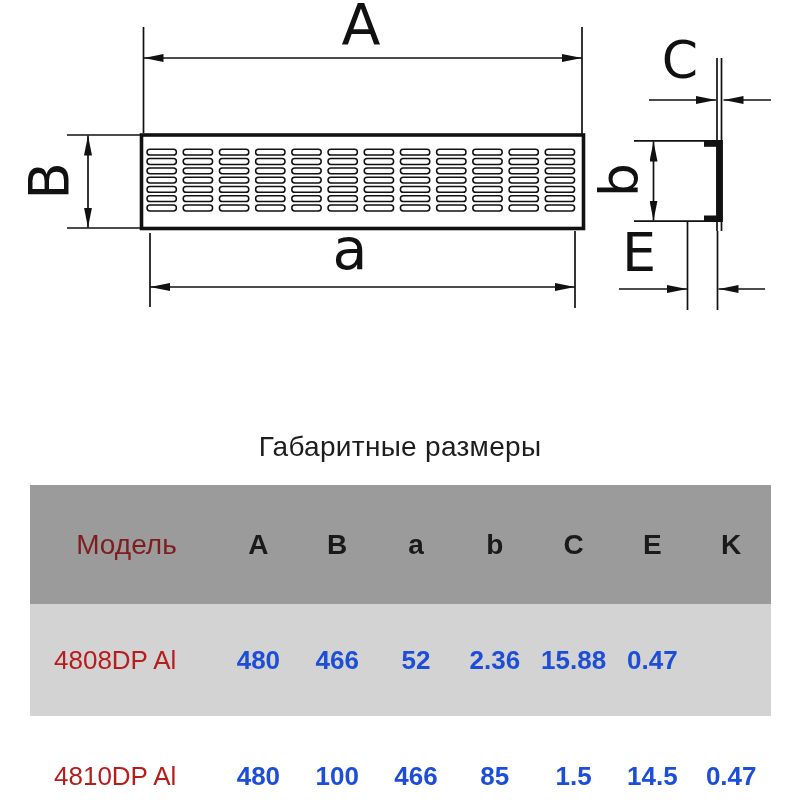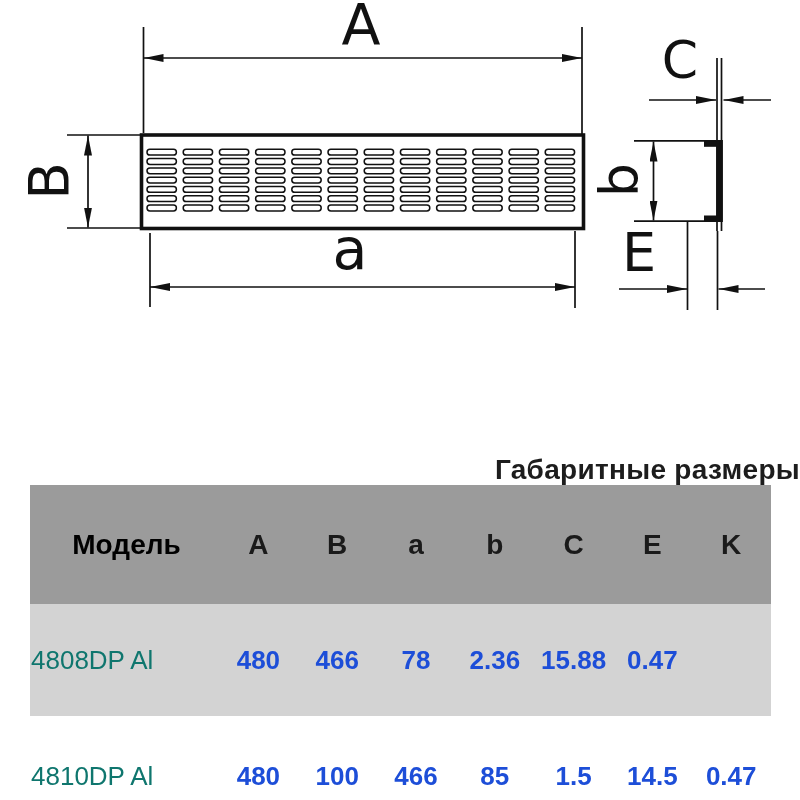--- a/index.html
+++ b/index.html
@@ -19,38 +19,38 @@
   
   svg.drawing{position:absolute;top:0;left:0;}
   .ln{stroke:var(--line);stroke-width:1.7;fill:none;}
   .frame{stroke:var(--line);stroke-width:3.6;fill:#fff;}
   .solid{fill:var(--line);stroke:none;}
   .slot{fill:#fff;stroke:var(--line);stroke-width:1.5;}
   .dimtext{font-family:"DejaVu Sans",sans-serif;fill:var(--line);}
 
   
   .table-title{
-    position:absolute;top:454px;left:0;width:800px;
-    text-align:right;font-size:28px;font-weight:bold;color:#1d1d1d;
+    position:absolute;top:431px;left:0;width:800px;
+    text-align:center;font-size:28px;font-weight:normal;color:#1d1d1d;
     letter-spacing:0.3px;
   }
 
   
   .dim-table{position:absolute;top:485px;left:30px;width:741px;}
   .tr{display:grid;grid-template-columns:189px repeat(7,78.8px);}
   .tr.head{background:var(--header-bg);height:119px;}
   .tr.alt{background:var(--row-alt-bg);height:112px;}
   .tr.plain{background:var(--row-bg);height:120px;}
   .cell{
     display:flex;align-items:center;justify-content:center;
     font-size:26px;font-weight:bold;color:#1d4ed8;
   }
   .tr.head .cell{font-size:28px;color:#1a1a1a;}
-  .cell.model{justify-content:flex-start;padding-left:1px;font-weight:normal;color:#0f766e;}
-  .tr.head .cell.model{justify-content:center;padding-left:4px;font-weight:bold;color:#000000;}
+  .cell.model{justify-content:flex-start;padding-left:24px;font-weight:normal;color:#b91c1c;}
+  .tr.head .cell.model{justify-content:center;padding-left:4px;font-weight:normal;color:#7f1d1d;}
 </style>
 </head>
 <body>
 
 <div class="page">
 
   <svg class="drawing" width="800" height="425" viewBox="0 0 800 425">
     <defs>
       <marker id="arr" viewBox="0 0 20 8" refX="20" refY="4" markerWidth="20" markerHeight="8" markerUnits="userSpaceOnUse" orient="auto-start-reverse">
         <path d="M0,0 L20,4 L0,8 Z" fill="#111111"></path>
@@ -201,21 +201,21 @@
       <div class="cell">b</div>
       <div class="cell">C</div>
       <div class="cell">E</div>
       <div class="cell">K</div>
     </div>
 
     <div class="tr alt">
       <div class="cell model">4808DP Al</div>
       <div class="cell">480</div>
       <div class="cell">466</div>
-      <div class="cell">78</div>
+      <div class="cell">52</div>
       <div class="cell">2.36</div>
       <div class="cell">15.88</div>
       <div class="cell">0.47</div>
     </div>
 
     <div class="tr plain">
       <div class="cell model">4810DP Al</div>
       <div class="cell">480</div>
       <div class="cell">100</div>
       <div class="cell">466</div>

